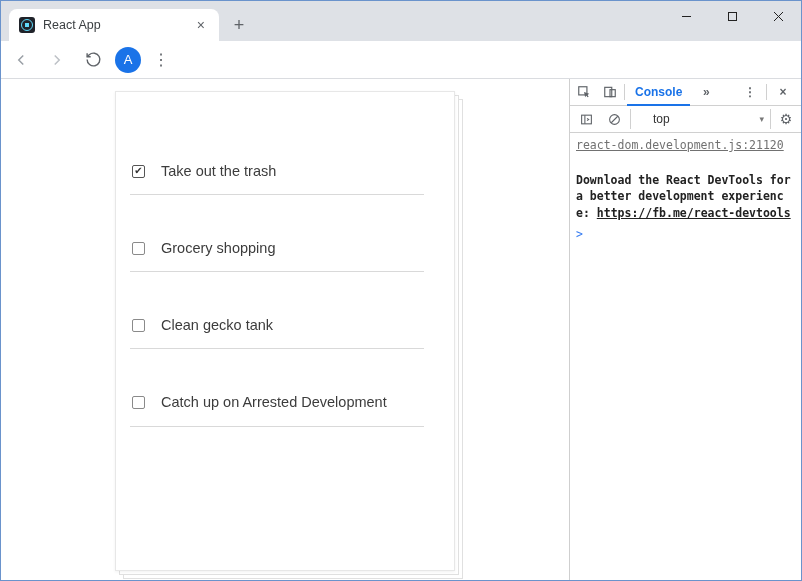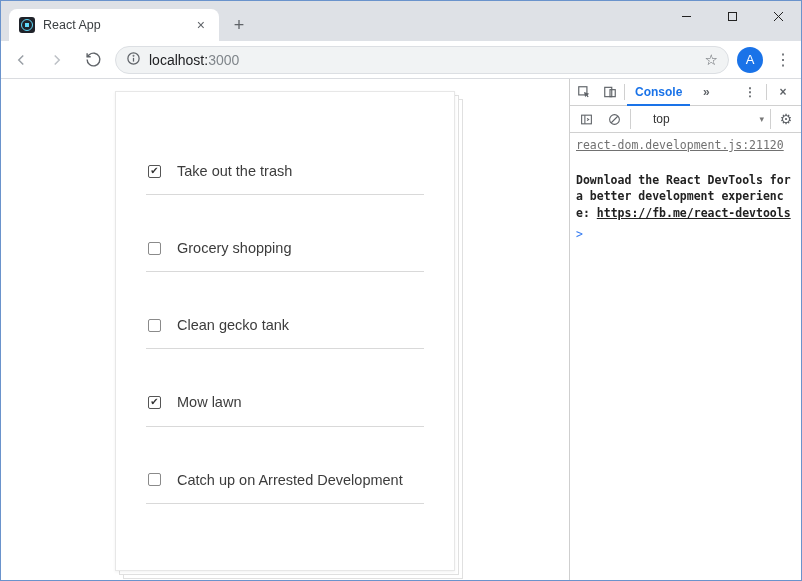--- a/index.html
+++ b/index.html
@@ -119,21 +119,21 @@
   .card-shadow1, .card-shadow2 {
     position:absolute; left:4px; right:-4px; top:4px; bottom:-4px;
     background:#fff; border:1px solid #e0e0e0;
   }
   .card-shadow2 { left:8px; right:-8px; top:8px; bottom:-8px; }
   .card {
     position:relative;
     background:#fff;
     border:1px solid #e7e7e7;
     box-shadow: 0 1px 3px rgba(0,0,0,0.06);
-    padding: 58px 30px 22px 30px;
+    padding: 58px 30px 22px 14px;
     min-height: 480px;
   }
   .todo-item {
     display:flex;
     align-items:center;
     gap: 16px;
     padding: 12px 2px 14px 2px;
     border-bottom:1px solid #d9d9d9;
     margin-bottom: 32px;
   }
@@ -285,33 +285,20 @@
   <div class="nav-icon">
     <svg width="18" height="18" viewBox="0 0 24 24" fill="none" stroke="#bdc1c6" stroke-width="2">
         <path d="M9 6l6 6-6 6"></path>
       </svg>
   </div>
   <div class="nav-icon enabled">
     <svg width="17" height="17" viewBox="0 0 24 24" fill="none" stroke="#5f6368" stroke-width="2">
         <path d="M3 12a9 9 0 1 0 3-6.7L3 8"></path>
         <path d="M3 3v5h5"></path>
       </svg>
-  </div>
-  <div class="omnibox">
-    <span class="info-icon">
-      <svg width="15" height="15" viewBox="0 0 24 24" fill="none" stroke="#5f6368" stroke-width="2">
-          <circle cx="12" cy="12" r="9"></circle>
-          <line x1="12" y1="11" x2="12" y2="17"></line>
-          <circle cx="12" cy="7.5" r="0.5" fill="#5f6368"></circle>
-        </svg>
-    </span>
-    <span class="url-text">
-      <span class="greyhost">localhost:</span><span class="port">3000</span>
-    </span>
-    <span class="star">☆</span>
   </div>
   <div class="avatar">
     <span>A</span>
   </div>
   <div class="kebab">⋮</div>
 </div>
 
 <div class="content-row">
 
   <div class="page">
@@ -325,24 +312,20 @@
           </div>
           <div class="todo-item">
             <div class="chk"></div>
             <div class="todo-label">Grocery shopping</div>
           </div>
           <div class="todo-item">
             <div class="chk"></div>
             <div class="todo-label">Clean gecko tank</div>
           </div>
           <div class="todo-item">
-            <div class="chk checked"></div>
-            <div class="todo-label">Mow lawn</div>
-          </div>
-          <div class="todo-item">
             <div class="chk"></div>
             <div class="todo-label">Catch up on Arrested Development</div>
           </div>
         </div>
     </div>
   </div>
 
   <div class="devtools">
     <div class="dt-tabbar">
       <div class="dt-iconbtn">

